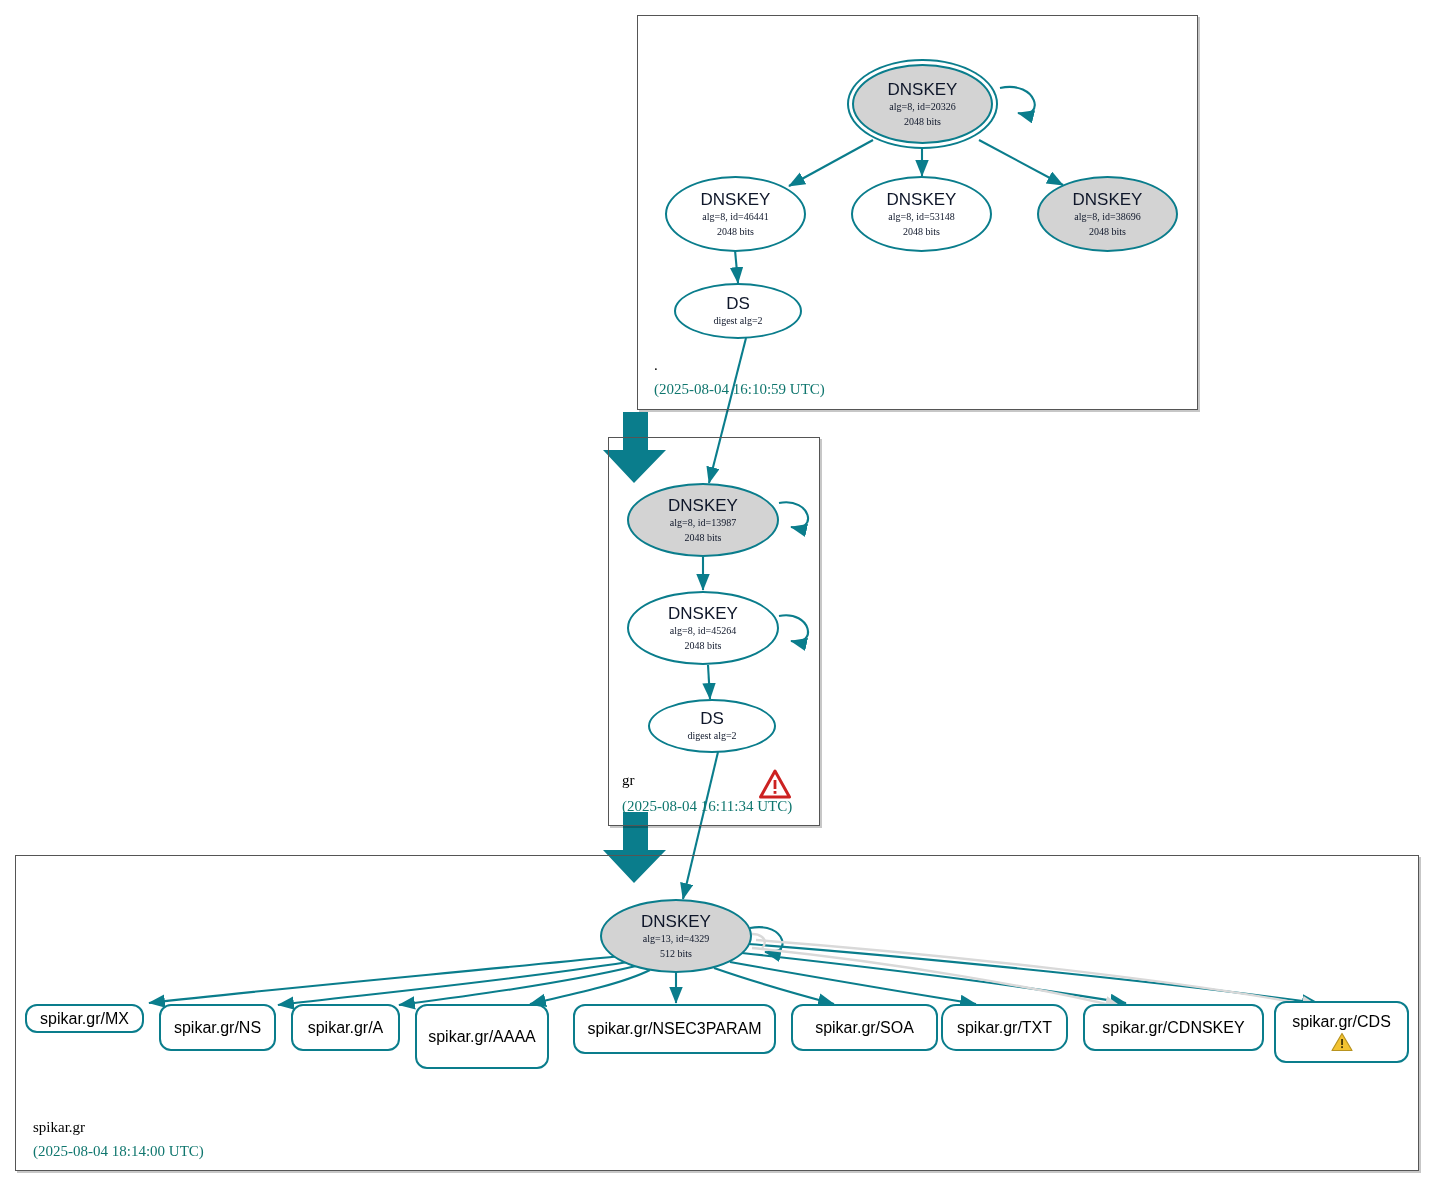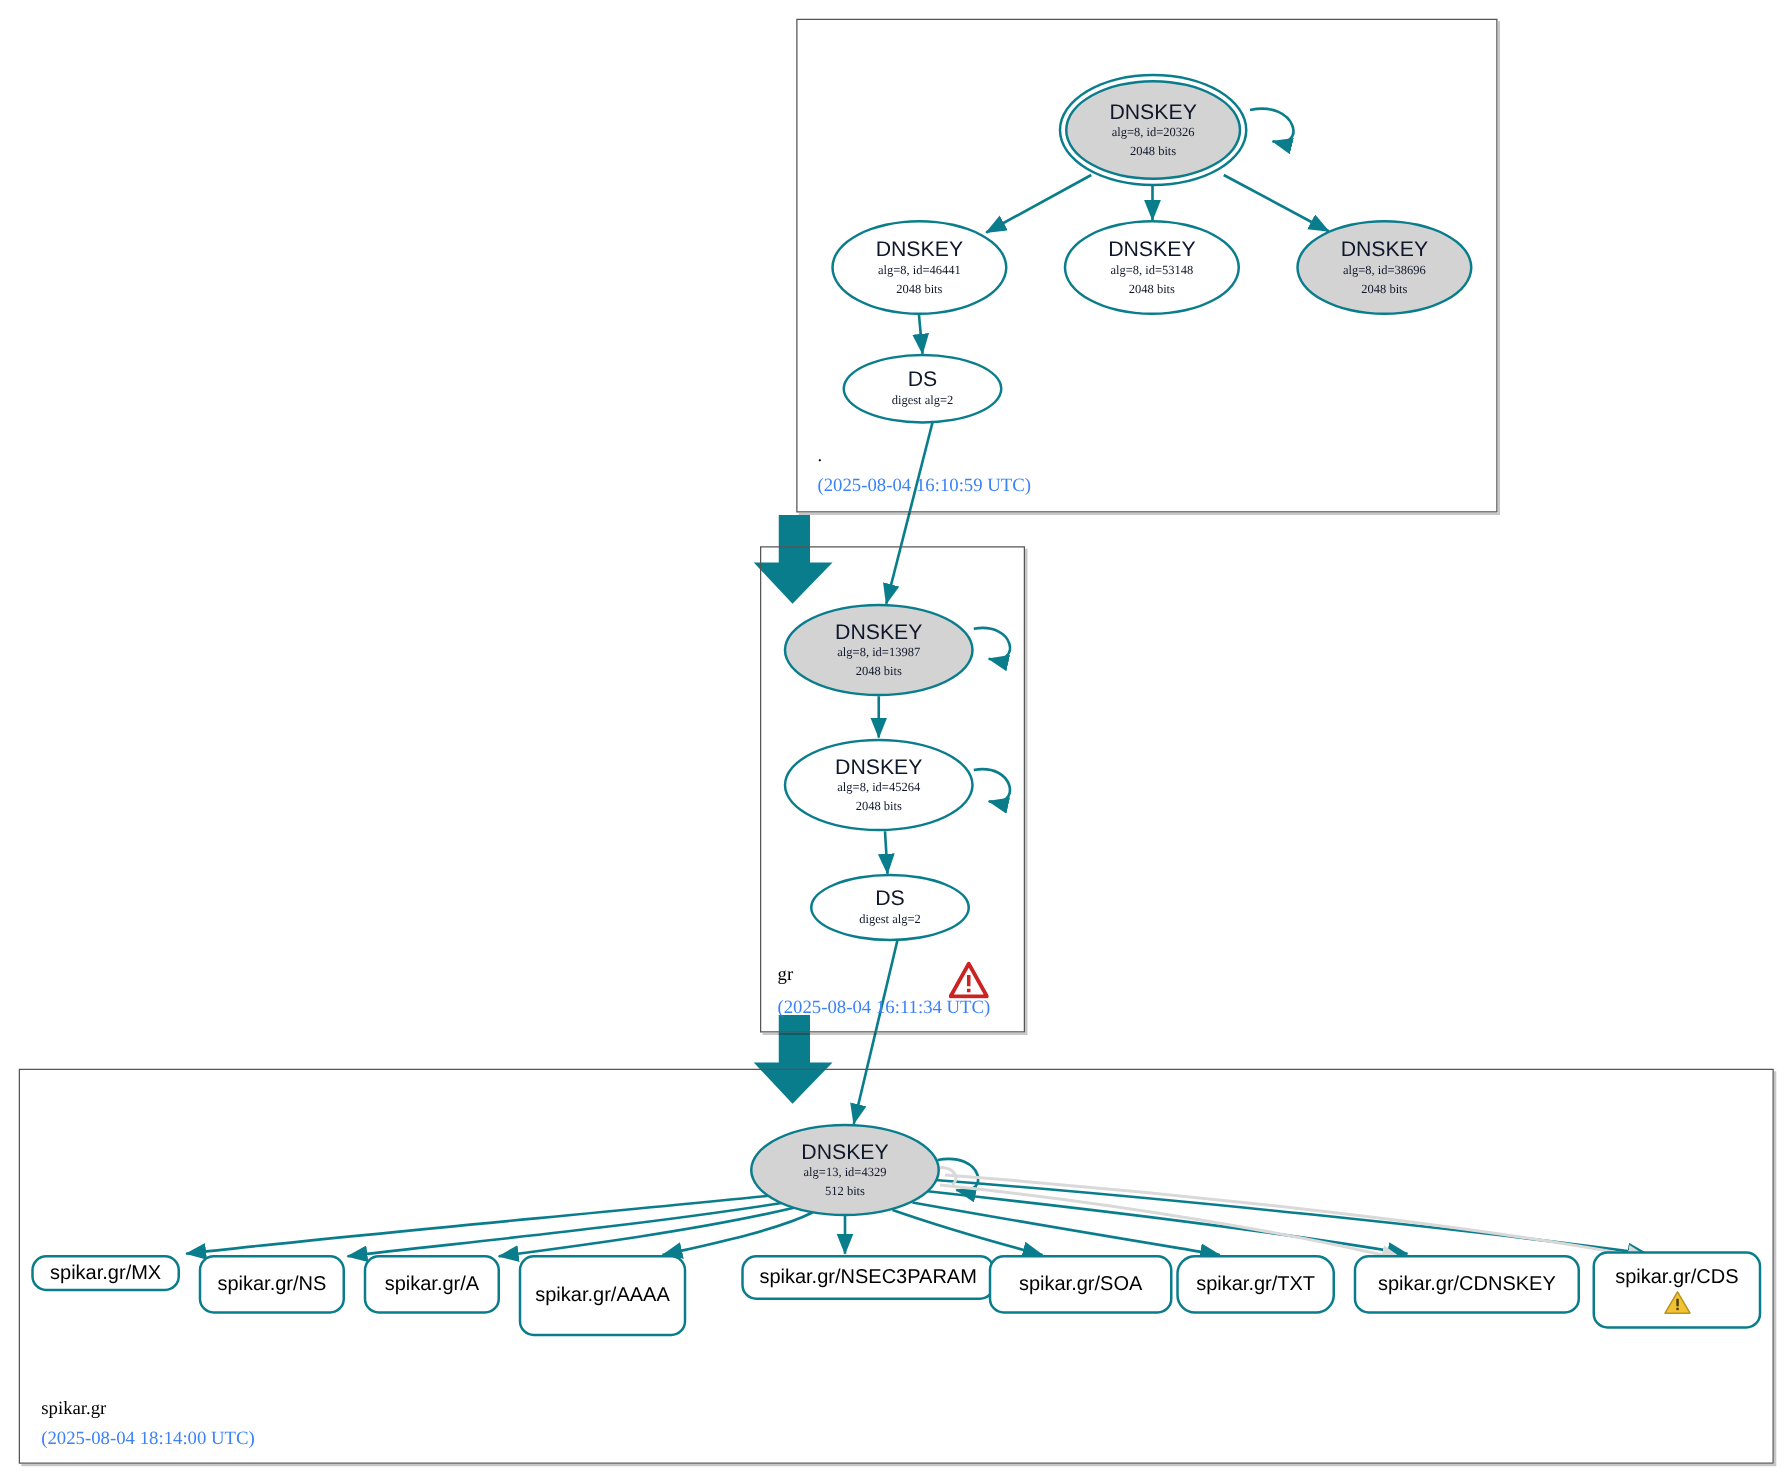--- a/index.html
+++ b/index.html
@@ -33,21 +33,21 @@
     position: absolute;
     font-family: "Liberation Serif", serif;
     font-size: 15px;
     color: #000000;
     white-space: nowrap;
   }
   .zone-time {
     position: absolute;
     font-family: "Liberation Serif", serif;
     font-size: 15px;
-    color: #3b82f6;
+    color: #0f766e;
     white-space: nowrap;
   }
   .node {
     position: absolute;
     display: flex;
     flex-direction: column;
     align-items: center;
     justify-content: center;
     text-align: center;
     box-sizing: border-box;
@@ -242,21 +242,21 @@
   </div>
 
   <div class="rrset-box" style="left:291px; top:1004px; width:109px; height:47px;">
     <div class="rrset-label">spikar.gr/A</div>
   </div>
 
   <div class="rrset-box" style="left:415px; top:1004px; width:134px; height:65px;">
     <div class="rrset-label">spikar.gr/AAAA</div>
   </div>
 
-  <div class="rrset-box" style="left:573px; top:1004px; width:203px; height:36px;margin-left:20px;">
+  <div class="rrset-box" style="left:573px; top:1004px; width:203px; height:50px;">
     <div class="rrset-label">spikar.gr/NSEC3PARAM</div>
   </div>
 
   <div class="rrset-box" style="left:791px; top:1004px; width:147px; height:47px;">
     <div class="rrset-label">spikar.gr/SOA</div>
   </div>
 
   <div class="rrset-box" style="left:941px; top:1004px; width:127px; height:47px;border-radius:15px;">
     <div class="rrset-label">spikar.gr/TXT</div>
   </div>

